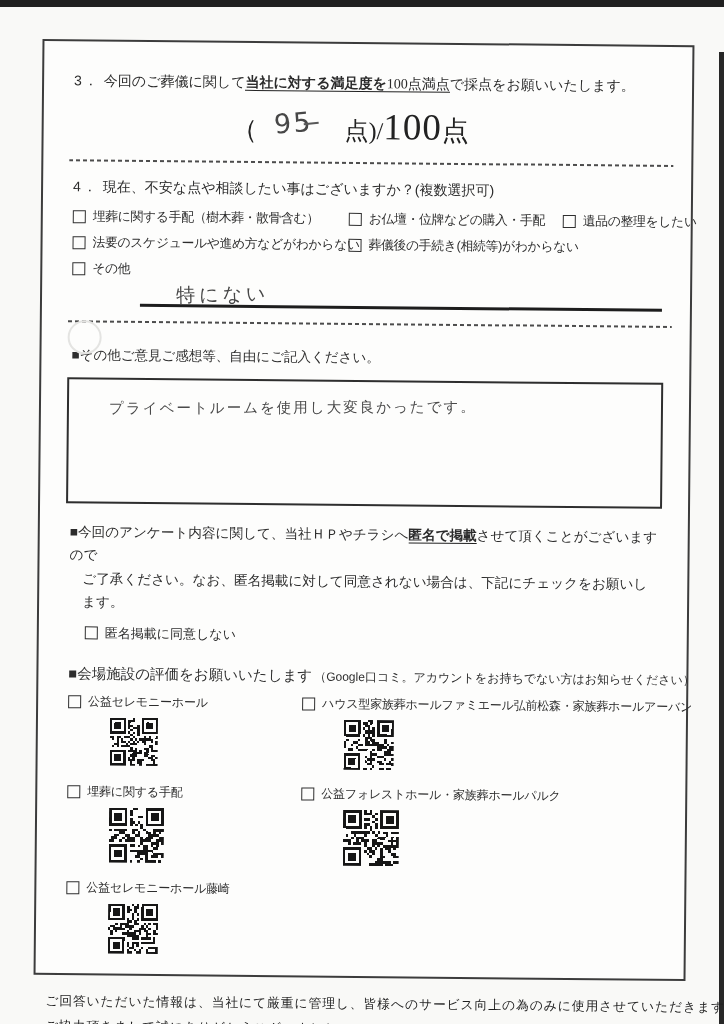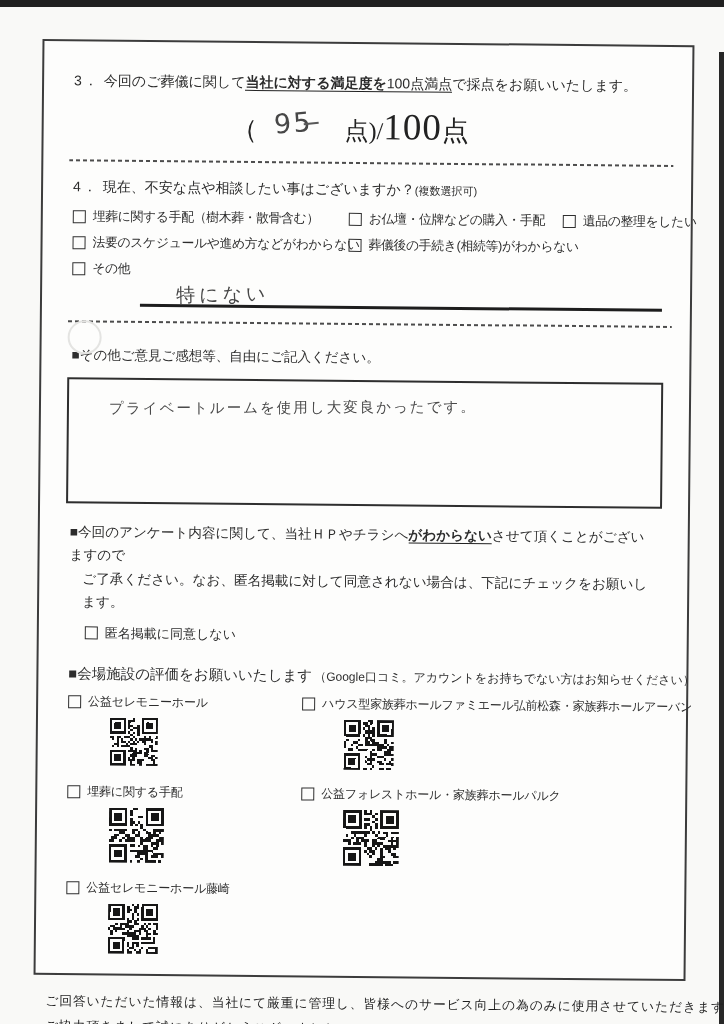--- a/index.html
+++ b/index.html
@@ -12,22 +12,22 @@
   .scan-top-band{position:absolute;top:0;left:0;width:724px;height:7px;background:#202020;}
   .scan-right-edge{position:absolute;top:52px;right:0;width:5px;height:972px;background:#272727;}
   .paper{
     position:absolute;left:38px;top:42px;width:652px;height:936px;
     background:#fdfdfc;border:2px solid #3c3c3c;box-sizing:border-box;
     padding:0 30px;transform:rotate(0.55deg);transform-origin:50% 50%;
   }
   .sec-heading{font-size:14px;color:#2b2b2b;display:flex;align-items:baseline;gap:4px;white-space:nowrap;}
   .sec-num{letter-spacing:2px;}
   .bold-u{font-weight:bold;border-bottom:1.5px solid #222;}
-  .plain-u{border-bottom:1.5px solid #222;}
-  .note-small{font-size:11px;}
+  .plain-u{border-bottom:1.5px solid #222;font-family:Liberation Serif, serif;}
+  .note-small{font-size:14px;}
 
   
   .score-line{
     margin:12px 0 0 158px;display:flex;align-items:baseline;
     font-family:"Liberation Serif","DejaVu Serif",serif;color:#222;
   }
   .score-paren{font-size:26px;}
   .score-hand{
     position:relative;width:72px;text-align:center;font-size:27px;
     font-family:"DejaVu Sans",sans-serif;color:#4d4d4d;
@@ -161,21 +161,21 @@
 
   <div class="comments-heading">
     <span class="scan-smudge"></span>
     <span>■その他ご意見ご感想等、自由にご記入ください。</span>
   </div>
   <div class="comment-box">
     <div class="comment-hand">プライベートルームを使用し大変良かったです。</div>
   </div>
 
   <div class="anon-para">
-    <div><span>■今回のアンケート内容に関して、当社ＨＰやチラシへ</span><span class="bold-u">がわからない</span><span>させて頂くことがございますので</span></div>
+    <div><span>■今回のアンケート内容に関して、当社ＨＰやチラシへ</span><span class="bold-u">匿名で掲載</span><span>させて頂くことがございますので</span></div>
     <div class="anon-line2">ご了承ください。なお、匿名掲載に対して同意されない場合は、下記にチェックをお願いします。</div>
   </div>
   <div class="decline-row">
     <span class="cbx"></span>
     <span>匿名掲載に同意しない</span>
   </div>
 
   <div class="venues-heading">
     <span>■会場施設の評価をお願いいたします</span>
       <span class="note">（Google口コミ。アカウントをお持ちでない方はお知らせください）</span>

